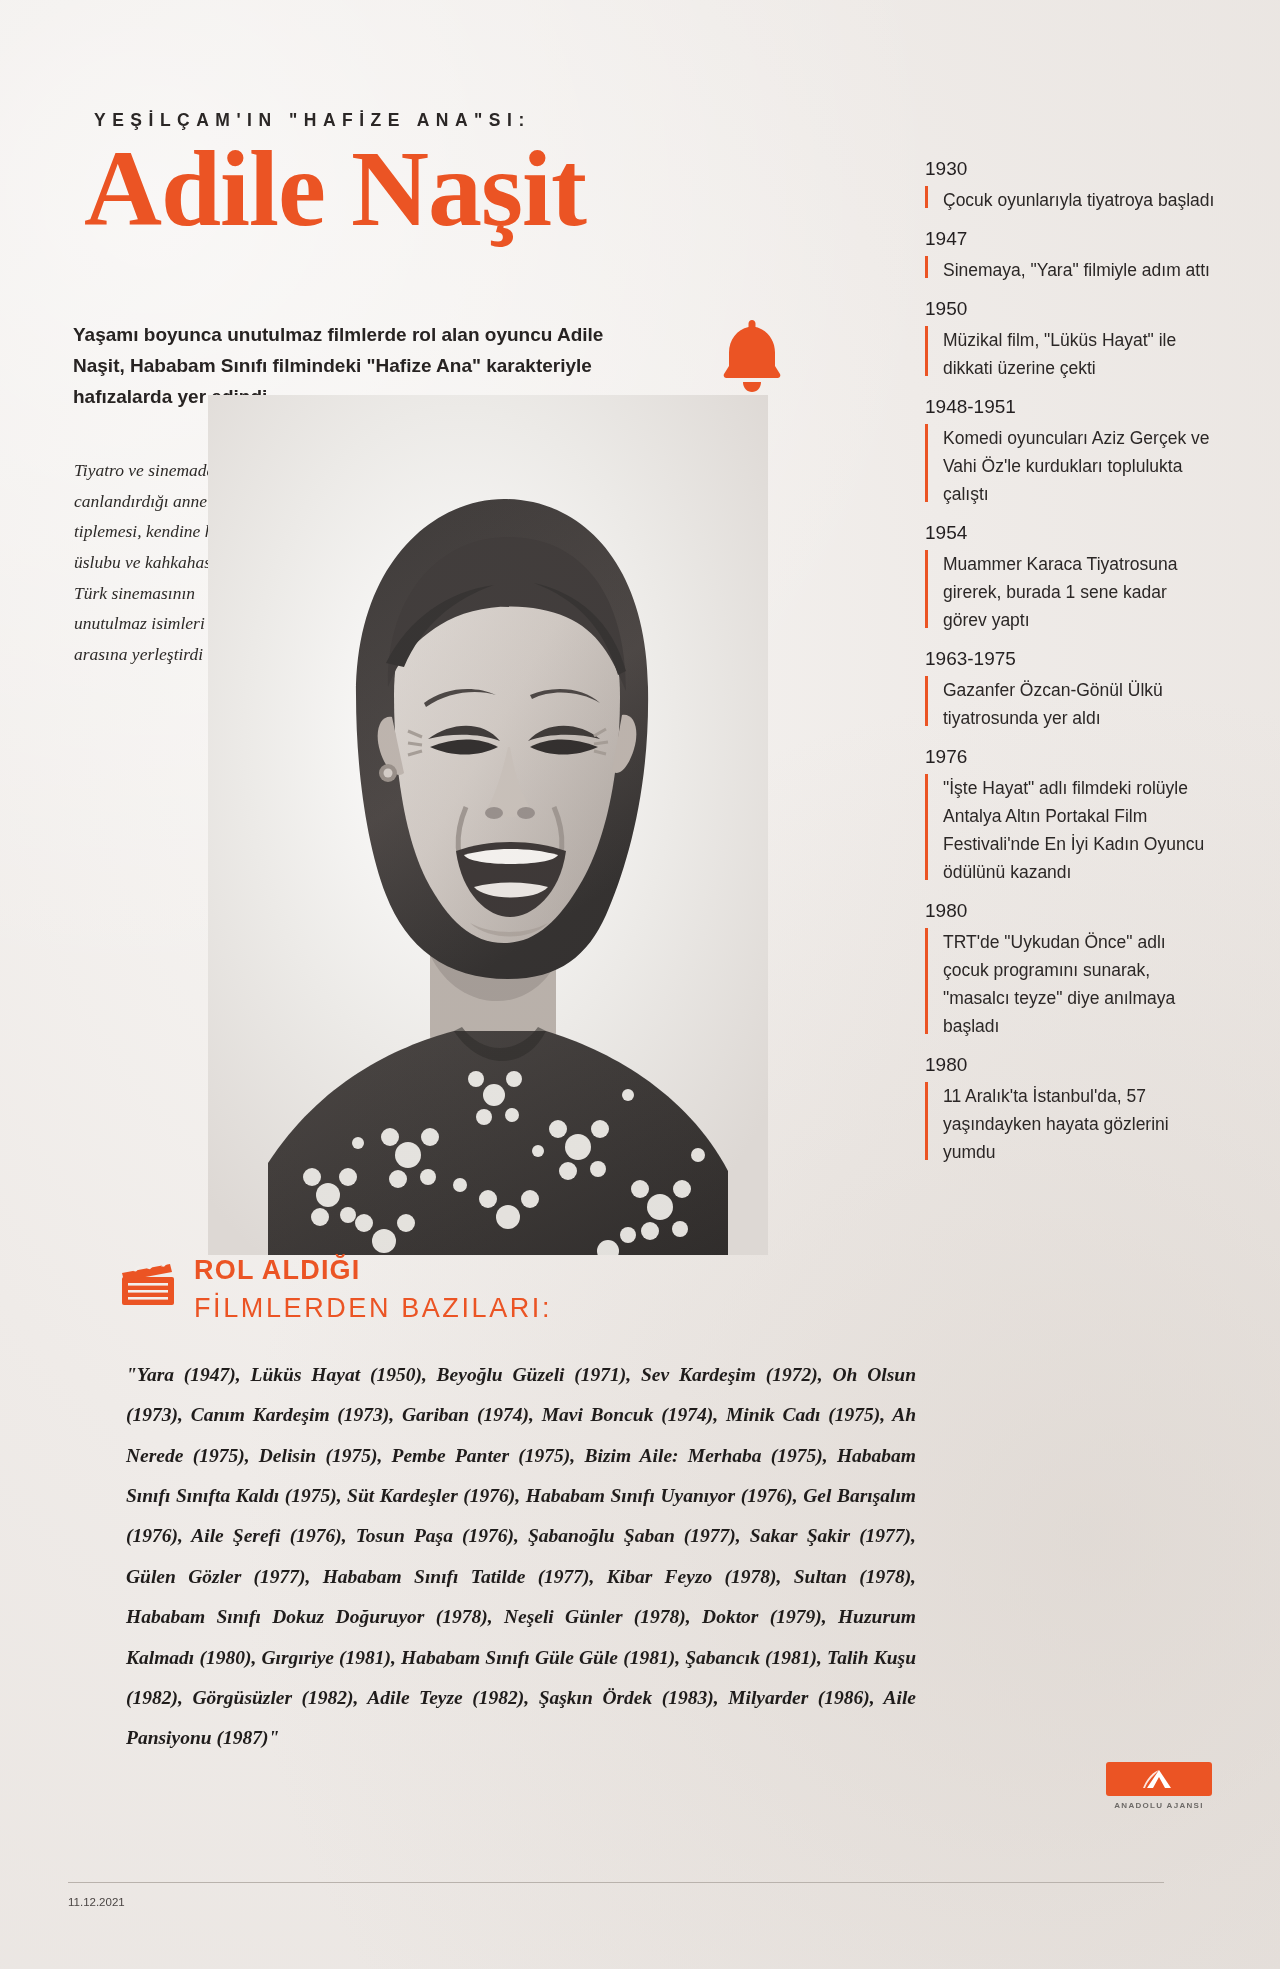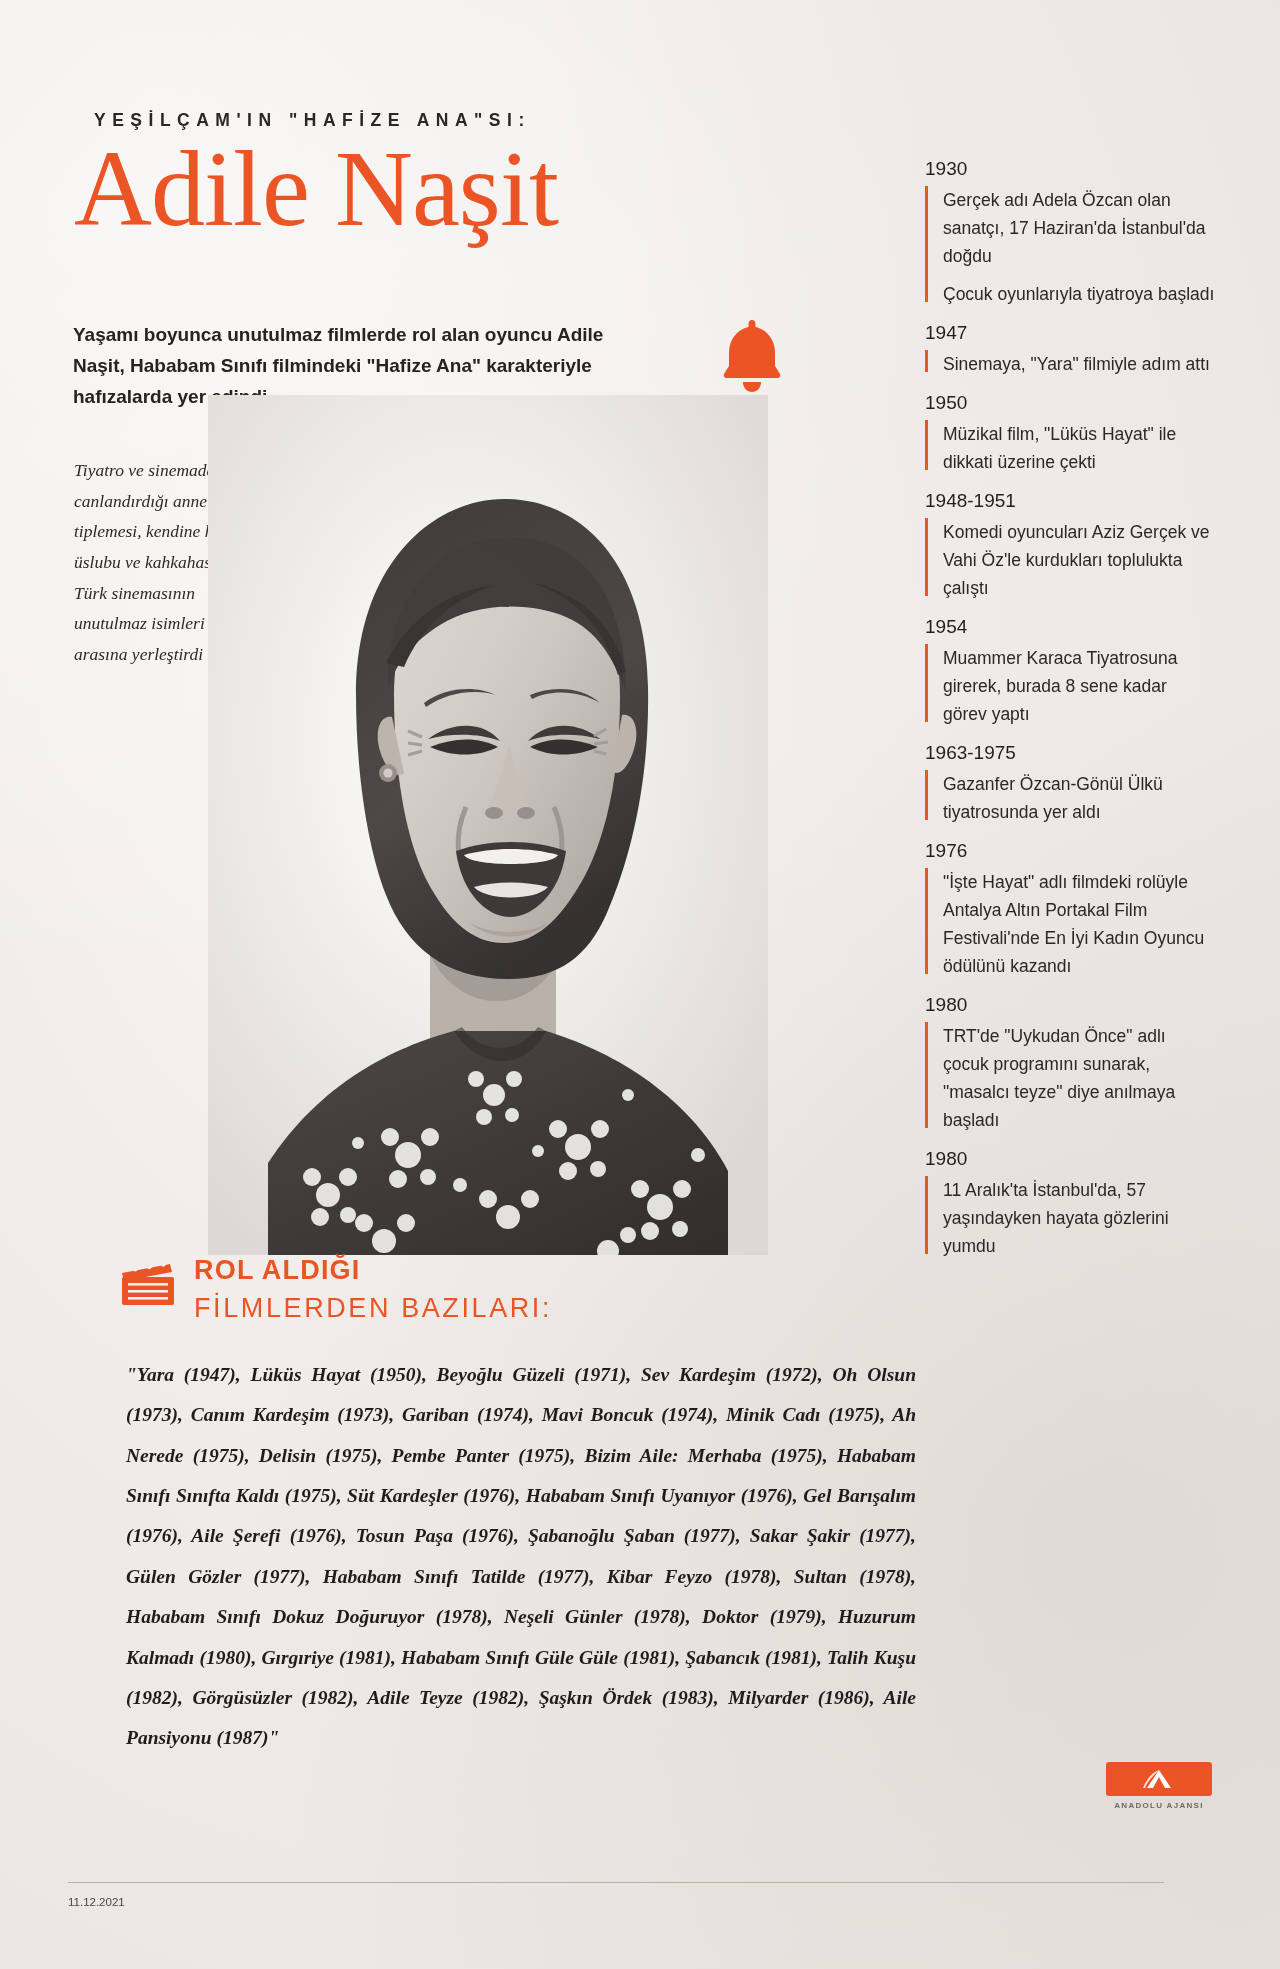--- a/index.html
+++ b/index.html
@@ -42,26 +42,26 @@
     position: absolute;
     left: 26px;
     top: 110px;
     font-size: 17.5px;
     letter-spacing: 6.5px;
     font-weight: 700;
     color: #2b2726;
   }
   .headline {
     position: absolute;
-    left: 6px;
+    left: 16px;
     top: 132px;
     font-family: "Liberation Serif", serif;
     font-size: 108px;
     line-height: 1.05;
-    font-weight: 400;
+    font-weight: 700;
     color: #eb5424;
     letter-spacing: -1px;
     text-align: center;
   }
   .deck {
     position: absolute;
     left: 5px;
     top: 320px;
     width: 580px;
     font-size: 19px;
@@ -405,38 +405,37 @@
       <div class="film-title1">ROL ALDIĞI</div>
       <div class="film-title2">FİLMLERDEN BAZILARI:</div>
     </div>
 
     <div class="film-list">"Yara (1947), Lüküs Hayat (1950), Beyoğlu Güzeli (1971), Sev Kardeşim (1972), Oh Olsun (1973), Canım Kardeşim (1973), Gariban (1974), Mavi Boncuk (1974), Minik Cadı (1975), Ah Nerede (1975), Delisin (1975), Pembe Panter (1975), Bizim Aile: Merhaba (1975), Hababam Sınıfı Sınıfta Kaldı (1975), Süt Kardeşler (1976), Hababam Sınıfı Uyanıyor (1976), Gel Barışalım (1976), Aile Şerefi (1976), Tosun Paşa (1976), Şabanoğlu Şaban (1977), Sakar Şakir (1977), Gülen Gözler (1977), Hababam Sınıfı Tatilde (1977), Kibar Feyzo (1978), Sultan (1978), Hababam Sınıfı Dokuz Doğuruyor (1978), Neşeli Günler (1978), Doktor (1979), Huzurum Kalmadı (1980), Gırgıriye (1981), Hababam Sınıfı Güle Güle (1981), Şabancık (1981), Talih Kuşu (1982), Görgüsüzler (1982), Adile Teyze (1982), Şaşkın Ördek (1983), Milyarder (1986), Aile Pansiyonu (1987)"</div>
   </div>
 
   <div class="timeline" id="timeline">
       <div class="tl-item">
         <div class="tl-year">1930</div>
-        <div class="tl-text">Gerçek adı Adela Özcan olan sanatçı, 17 Haziran'da İstanbul'da doğdu</div>
         <div class="tl-text">Çocuk oyunlarıyla tiyatroya başladı</div>
       </div>
       <div class="tl-item">
         <div class="tl-year">1947</div>
         <div class="tl-text">Sinemaya, "Yara" filmiyle adım attı</div>
       </div>
       <div class="tl-item">
         <div class="tl-year">1950</div>
         <div class="tl-text">Müzikal film, "Lüküs Hayat" ile dikkati üzerine çekti</div>
       </div>
       <div class="tl-item">
         <div class="tl-year">1948-1951</div>
         <div class="tl-text">Komedi oyuncuları Aziz Gerçek ve Vahi Öz'le kurdukları toplulukta çalıştı</div>
       </div>
       <div class="tl-item">
         <div class="tl-year">1954</div>
-        <div class="tl-text">Muammer Karaca Tiyatrosuna girerek, burada 8 sene kadar görev yaptı</div>
+        <div class="tl-text">Muammer Karaca Tiyatrosuna girerek, burada 1 sene kadar görev yaptı</div>
       </div>
       <div class="tl-item">
         <div class="tl-year">1963-1975</div>
         <div class="tl-text">Gazanfer Özcan-Gönül Ülkü tiyatrosunda yer aldı</div>
       </div>
       <div class="tl-item">
         <div class="tl-year">1976</div>
         <div class="tl-text">"İşte Hayat" adlı filmdeki rolüyle Antalya Altın Portakal Film Festivali'nde En İyi Kadın Oyuncu ödülünü kazandı</div>
       </div>
       <div class="tl-item">

